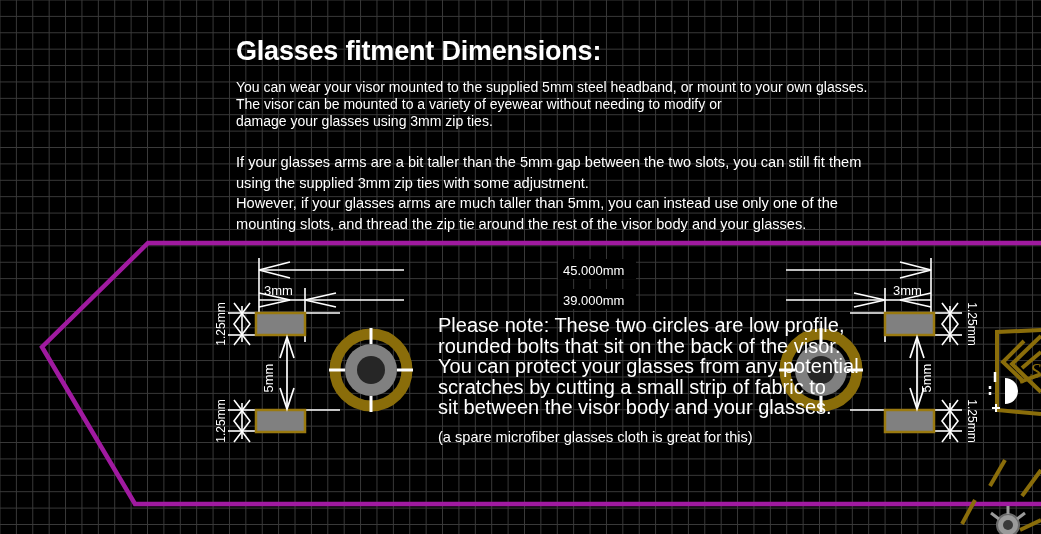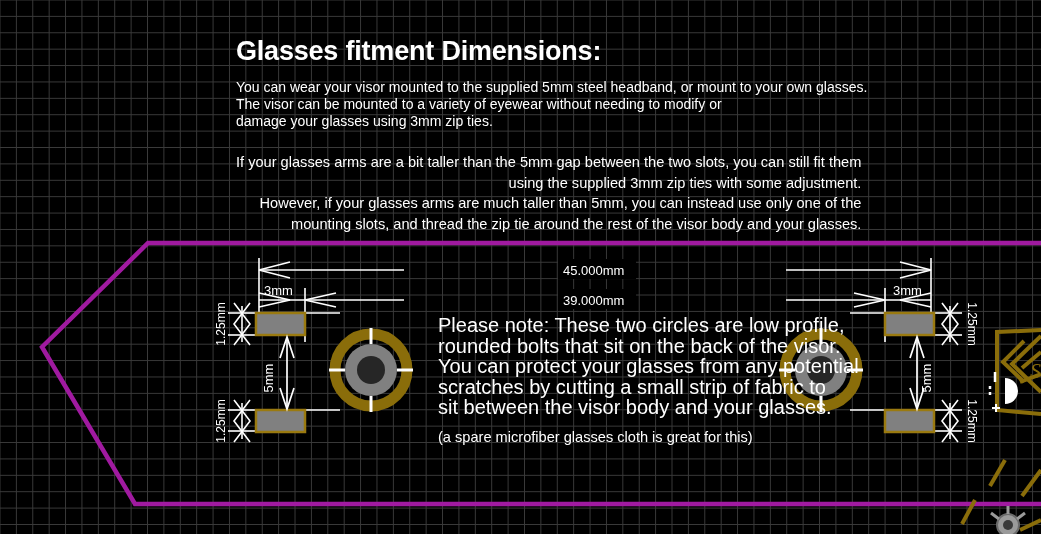--- a/index.html
+++ b/index.html
@@ -18,21 +18,21 @@
       linear-gradient(to bottom, #3a3a3a 1px, transparent 1px);
     background-size:16.4px 16.4px;
     background-position:-0.5px -0.5px;
   }
   
   .txt{position:absolute;color:#fff;white-space:pre;}
   #title{
     left:236px;top:36px;font-size:27px;font-weight:bold;letter-spacing:-0.2px;
   }
   #para1{left:236px;top:79px;font-size:14px;line-height:17px;}
-  #para2{left:236px;top:152px;font-size:14.6px;line-height:20.6px;text-align:right;}
+  #para2{left:236px;top:152px;font-size:14.6px;line-height:20.6px;}
   #note{left:438px;top:315px;font-size:20px;line-height:20.6px;}
   #note-sub{left:438px;top:429px;font-size:14.6px;text-align:right;}
   
   #draw{position:absolute;left:0;top:0;width:1041px;height:534px;}
   .dimlabel{
     fill:#fff;font-family:"Liberation Sans",sans-serif;font-size:13px;
   }
   .dimlabel.small{font-size:12px;}
 </style>
 </head>

